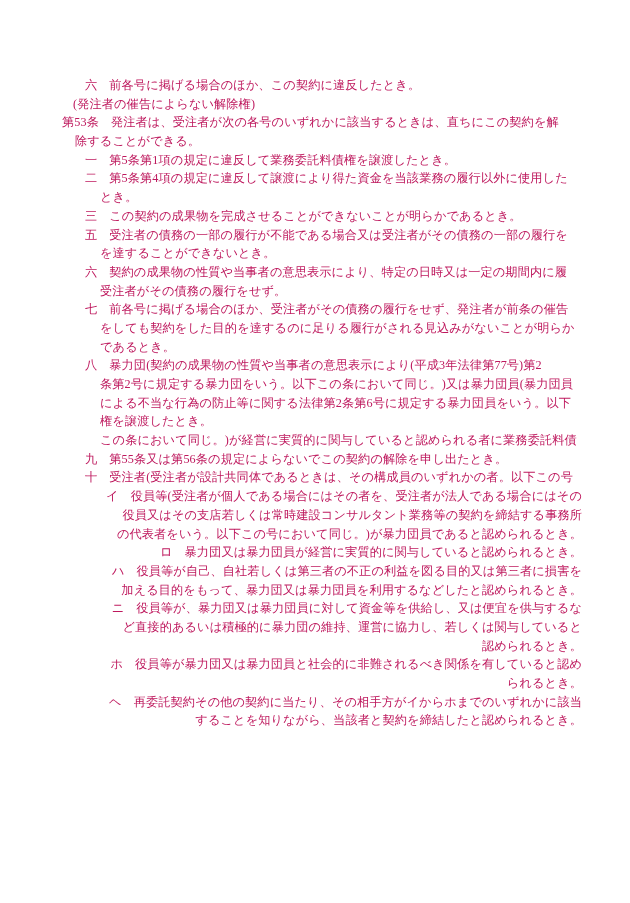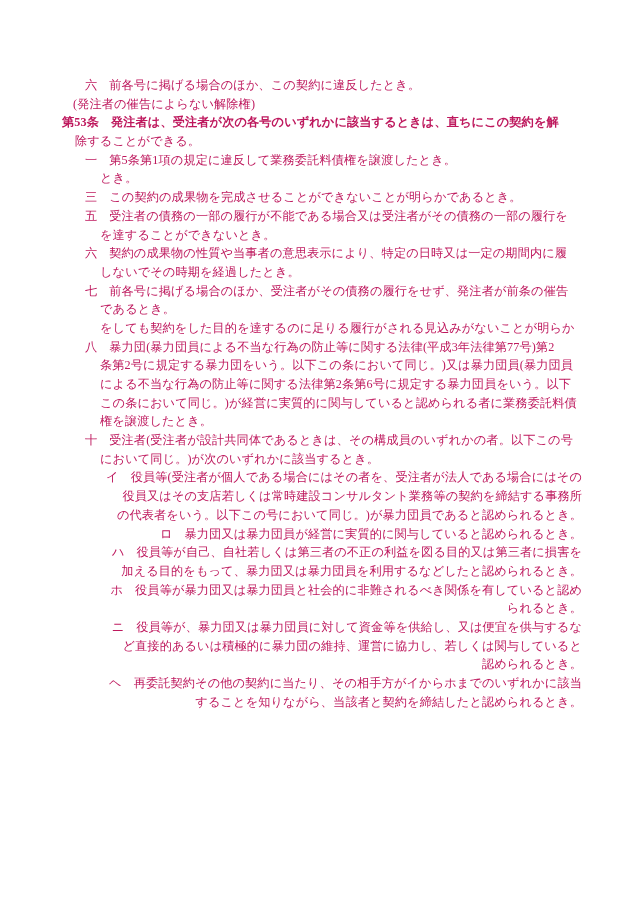--- a/index.html
+++ b/index.html
@@ -23,21 +23,21 @@
   .ln {
     display: block;
     white-space: nowrap;
     line-height: 18.7px;
     height: 18.7px;
     letter-spacing: 0.1px;
   }
   .mk { display: inline-block; margin-right: 12px; }
   
   .k-article .ln        { padding-left: 13px; }
-  .k-article .ln.first  { padding-left: 0; font-weight: bold; }
+  .k-article .ln.first  { padding-left: 0; }
   .k-paren .ln.first    { padding-left: 11px; }
   .k-item .ln           { padding-left: 38px; }
   .k-item .ln.first     { padding-left: 23px; }
   .k-sub .ln            { padding-left: 47px; text-align: right; }
   .k-sub .ln.first      { padding-left: 36px; }
 </style>
 </head>
 <body>
 
 <div class="page">
@@ -49,68 +49,71 @@
         <div class="ln first"><span>(発注者の催告によらない解除権)</span></div>
       </div>
       <div class="para k-article">
         <div class="ln first"><span class="mk">第53条</span><span>発注者は、受注者が次の各号のいずれかに該当するときは、直ちにこの契約を解</span></div>
         <div class="ln"><span>除することができる。</span></div>
       </div>
       <div class="para k-item">
         <div class="ln first"><span class="mk">一</span><span>第5条第1項の規定に違反して業務委託料債権を譲渡したとき。</span></div>
       </div>
       <div class="para k-item">
+        <div class="ln first"><span class="mk">二</span><span>第5条第4項の規定に違反して譲渡により得た資金を当該業務の履行以外に使用した</span></div>
         <div class="ln"><span>とき。</span></div>
       </div>
       <div class="para k-item">
         <div class="ln first"><span class="mk">三</span><span>この契約の成果物を完成させることができないことが明らかであるとき。</span></div>
       </div>
       <div class="para k-item">
         <div class="ln first"><span class="mk">五</span><span>受注者の債務の一部の履行が不能である場合又は受注者がその債務の一部の履行を</span></div>
         <div class="ln"><span>を達することができないとき。</span></div>
       </div>
       <div class="para k-item">
         <div class="ln first"><span class="mk">六</span><span>契約の成果物の性質や当事者の意思表示により、特定の日時又は一定の期間内に履</span></div>
-        <div class="ln"><span>しないでその時期を経過したとき。</span></div>
+        <div class="ln"><span>受注者がその債務の履行をせず。</span></div>
       </div>
       <div class="para k-item">
         <div class="ln first"><span class="mk">七</span><span>前各号に掲げる場合のほか、受注者がその債務の履行をせず、発注者が前条の催告</span></div>
+        <div class="ln"><span>をしても契約をした目的を達するのに足りる履行がされる見込みがないことが明らか</span></div>
         <div class="ln"><span>であるとき。</span></div>
-        <div class="ln"><span>をしても契約をした目的を達するのに足りる履行がされる見込みがないことが明らか</span></div>
       </div>
       <div class="para k-item">
-        <div class="ln first"><span class="mk">八</span><span>暴力団(暴力団員による不当な行為の防止等に関する法律(平成3年法律第77号)第2</span></div>
+        <div class="ln first"><span class="mk">八</span><span>暴力団(契約の成果物の性質や当事者の意思表示により(平成3年法律第77号)第2</span></div>
         <div class="ln"><span>条第2号に規定する暴力団をいう。以下この条において同じ。)又は暴力団員(暴力団員</span></div>
         <div class="ln"><span>による不当な行為の防止等に関する法律第2条第6号に規定する暴力団員をいう。以下</span></div>
+        <div class="ln"><span>権を譲渡したとき。</span></div>
         <div class="ln"><span>この条において同じ。)が経営に実質的に関与していると認められる者に業務委託料債</span></div>
-        <div class="ln"><span>権を譲渡したとき。</span></div>
+      </div>
+      <div class="para k-item">
+        <div class="ln first"><span class="mk">九</span><span>第55条又は第56条の規定によらないでこの契約の解除を申し出たとき。</span></div>
       </div>
       <div class="para k-item">
         <div class="ln first"><span class="mk">十</span><span>受注者(受注者が設計共同体であるときは、その構成員のいずれかの者。以下この号</span></div>
-        <div class="ln"><span>において同じ。)が次のいずれかに該当するとき。</span></div>
       </div>
       <div class="para k-sub">
         <div class="ln first"><span class="mk">イ</span><span>役員等(受注者が個人である場合にはその者を、受注者が法人である場合にはその</span></div>
         <div class="ln"><span>役員又はその支店若しくは常時建設コンサルタント業務等の契約を締結する事務所</span></div>
         <div class="ln"><span>の代表者をいう。以下この号において同じ。)が暴力団員であると認められるとき。</span></div>
       </div>
       <div class="para k-sub">
         <div class="ln first"><span class="mk">ロ</span><span>暴力団又は暴力団員が経営に実質的に関与していると認められるとき。</span></div>
       </div>
       <div class="para k-sub">
         <div class="ln first"><span class="mk">ハ</span><span>役員等が自己、自社若しくは第三者の不正の利益を図る目的又は第三者に損害を</span></div>
         <div class="ln"><span>加える目的をもって、暴力団又は暴力団員を利用するなどしたと認められるとき。</span></div>
       </div>
       <div class="para k-sub">
-        <div class="ln first"><span class="mk">ホ</span><span>役員等が暴力団又は暴力団員と社会的に非難されるべき関係を有していると認め</span></div>
-        <div class="ln"><span>られるとき。</span></div>
-      </div>
-      <div class="para k-sub">
         <div class="ln first"><span class="mk">ニ</span><span>役員等が、暴力団又は暴力団員に対して資金等を供給し、又は便宜を供与するな</span></div>
         <div class="ln"><span>ど直接的あるいは積極的に暴力団の維持、運営に協力し、若しくは関与していると</span></div>
         <div class="ln"><span>認められるとき。</span></div>
+      </div>
+      <div class="para k-sub">
+        <div class="ln first"><span class="mk">ホ</span><span>役員等が暴力団又は暴力団員と社会的に非難されるべき関係を有していると認め</span></div>
+        <div class="ln"><span>られるとき。</span></div>
       </div>
       <div class="para k-sub">
         <div class="ln first"><span class="mk">ヘ</span><span>再委託契約その他の契約に当たり、その相手方がイからホまでのいずれかに該当</span></div>
         <div class="ln"><span>することを知りながら、当該者と契約を締結したと認められるとき。</span></div>
       </div>
     </div>
 </div>
 
 </body></html>

